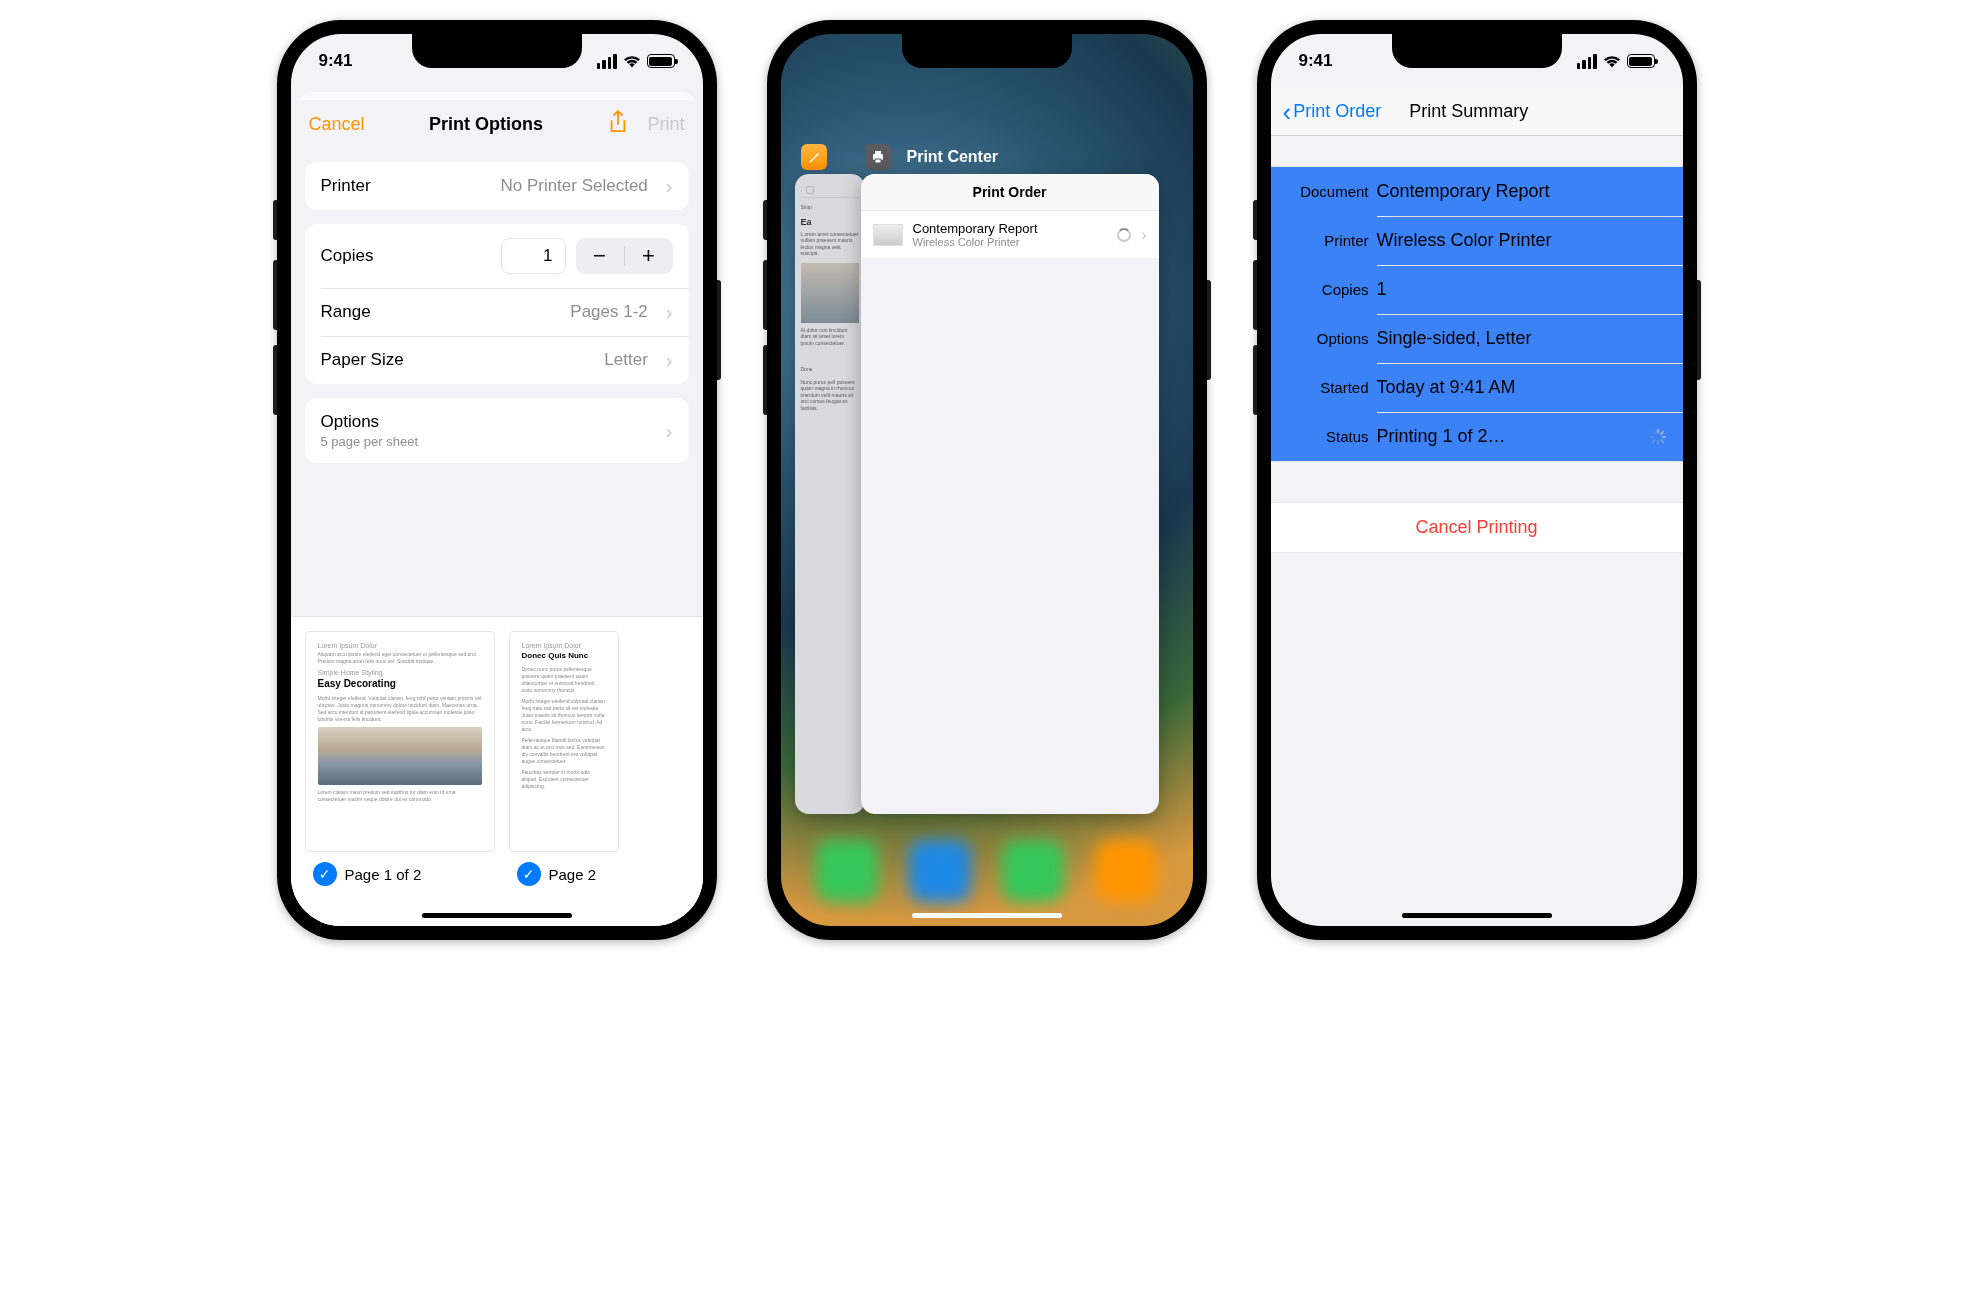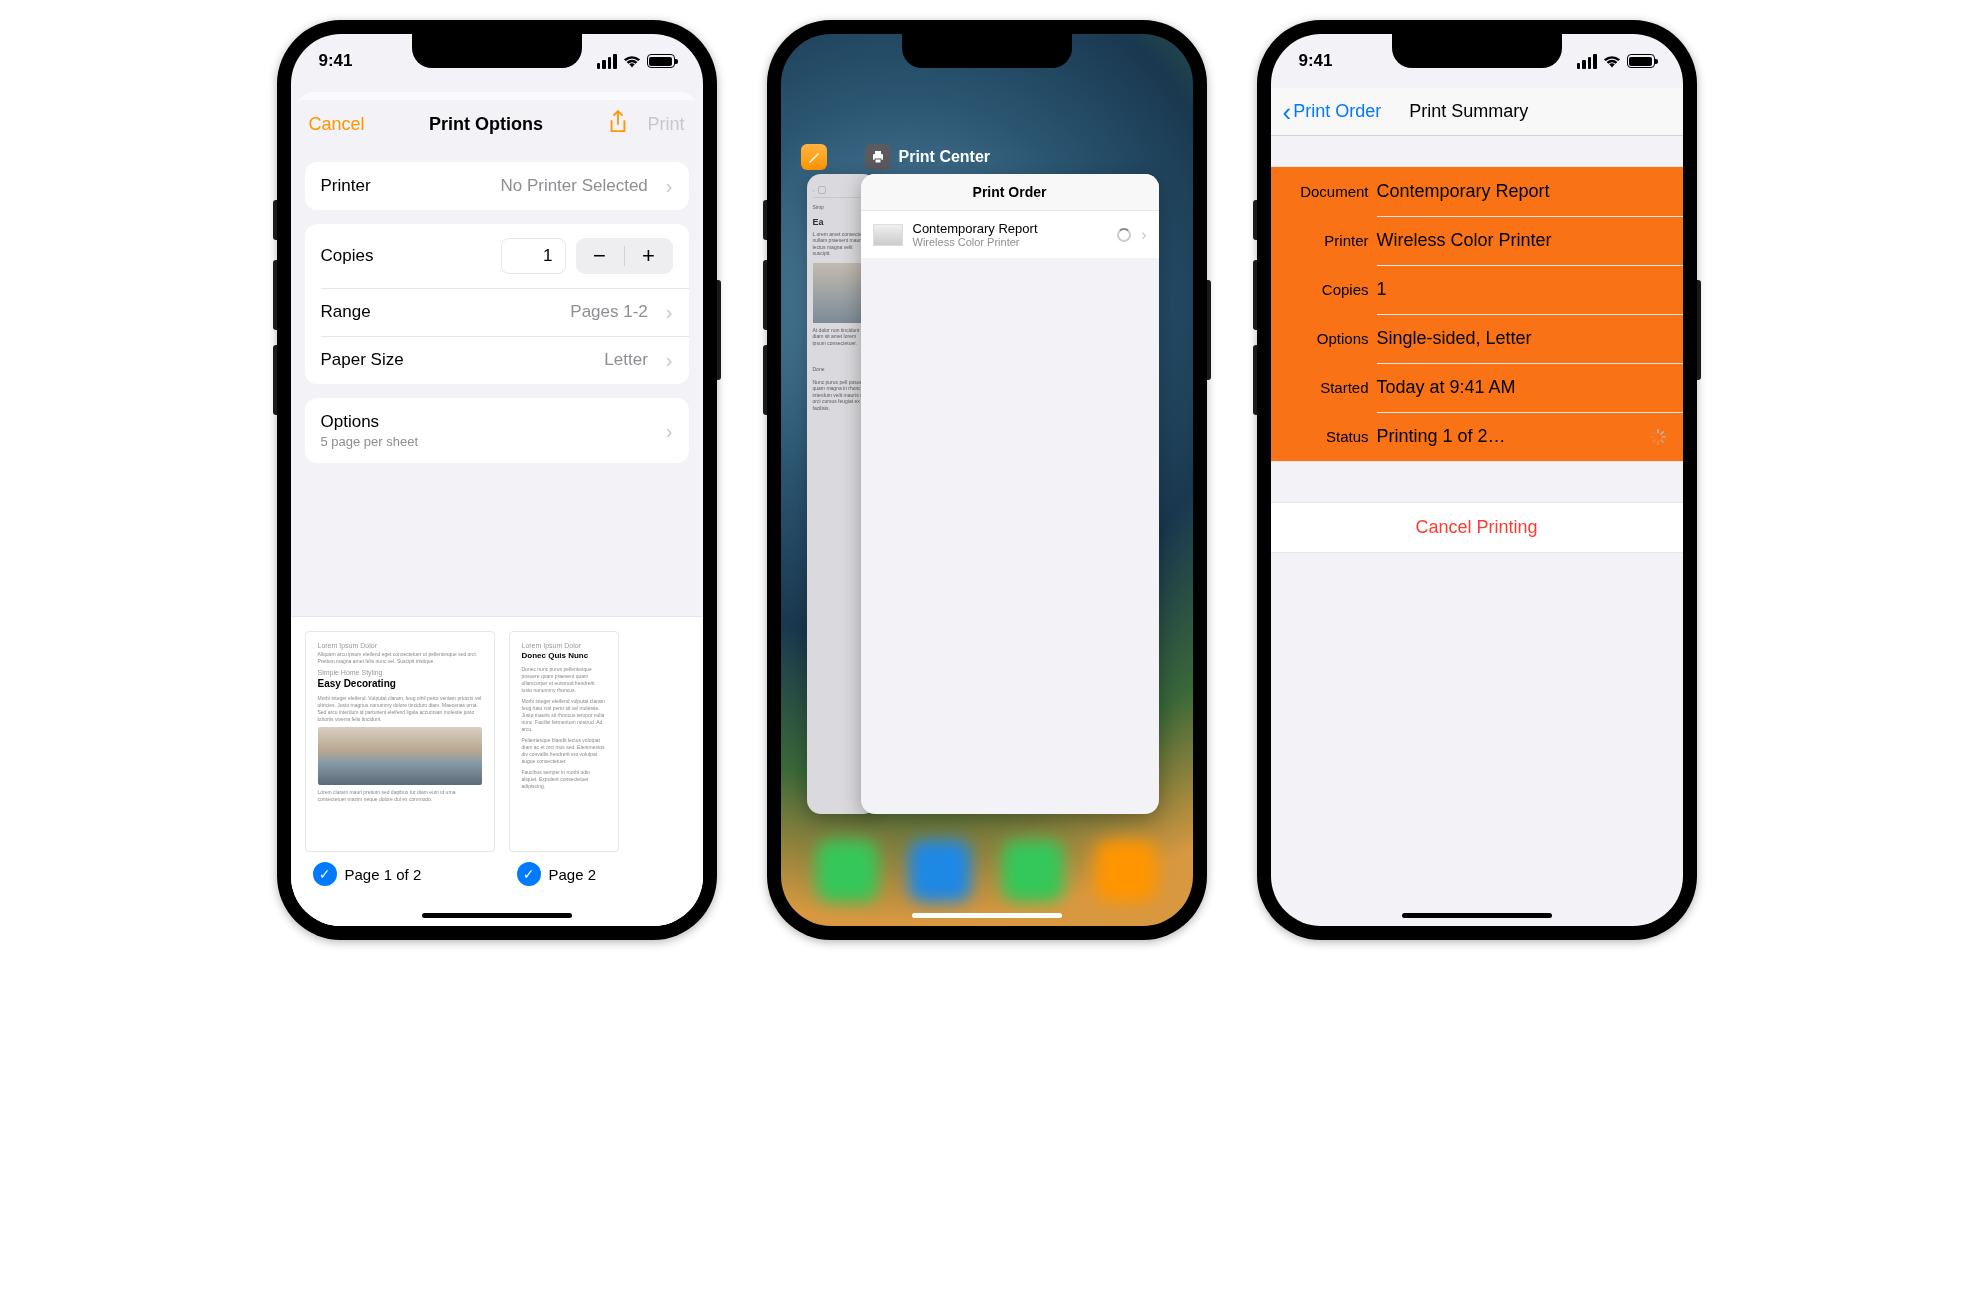--- a/index.html
+++ b/index.html
@@ -84,23 +84,23 @@
   .page-img { flex:1; border:1px solid #e5e5ea; border-radius:4px; padding:10px 12px; font-size:6px; color:#666; overflow:hidden; }
   .page-img h4 { font-size:7px; color:#999; font-weight:400; margin-bottom:2px;}
   .page-img h3 { font-size:10px; font-weight:700; color:#000; margin-bottom:6px;}
   .page-img p { font-size:5px; line-height:1.4; color:#888; margin-bottom:4px;}
   .room-photo { width:100%; height:58px; background:linear-gradient(#d8cfc3,#b8a890 40%,#8a9ba8 60%,#5c6b78); margin:4px 0; border-radius:2px; position:relative;}
   .page-label { display:flex; align-items:center; gap:8px; padding:10px 8px 0; font-size:15px; }
   .check-circle { width:24px; height:24px; border-radius:50%; background:#007aff; display:flex; align-items:center; justify-content:center; color:#fff; font-size:14px; }
 
   
   .screen2 { background: radial-gradient(circle at 30% 30%, #5a8bac, #2a5570 30%, #1a3850 50%, #3a6838 70%, #d89840 90%); }
-  .switcher-label { position:absolute; display:flex; align-items:center; gap:8px; color:#fff; font-size:16px; font-weight:600; }
+  .switcher-label { position:absolute; display:flex; align-items:center; gap:16px; color:#fff; font-size:16px; font-weight:600; }
   .switcher-card { position:absolute; background:#f2f2f7; border-radius:14px; overflow:hidden; box-shadow:0 4px 20px rgba(0,0,0,0.3); }
-  .card-pages { left:26px; top:140px; width:70px; height:640px; filter:brightness(0.9);}
+  .card-pages { left:14px; top:140px; width:70px; height:640px; filter:brightness(0.9);}
   .card-print { left:80px; top:140px; width:298px; height:640px; }
   .card-print-header { background:#f8f8f8; text-align:center; padding:10px; font-size:14px; font-weight:600; border-bottom:1px solid #e5e5ea; }
   .print-item { display:flex; align-items:center; padding:10px 12px; background:#fff; gap:10px; }
   .print-thumb { width:30px; height:22px; background:linear-gradient(#eee,#ccc); border:1px solid #ddd;}
   .print-item-text { flex:1; }
   .print-item-title { font-size:13px; }
   .print-item-sub { font-size:11px; color:#8e8e93; }
   .spinner { width:14px; height:14px; border:2px solid #ccc; border-top-color:#888; border-radius:50%; }
   .app-icon { width:26px; height:26px; border-radius:6px; display:flex; align-items:center; justify-content:center; }
   .pages-icon { background:linear-gradient(#ffb340,#ff9500); }
@@ -111,21 +111,21 @@
   .card-pages-content { padding:8px 6px; font-size:5px; color:#666; }
   .card-pages-content h3 { font-size:9px; font-weight:700; color:#333; margin:4px 0;}
   .card-pages-content p { margin-bottom:6px; line-height:1.3;}
 
   
   .screen3 { background:#f2f2f7; }
   .nav3 { display:flex; align-items:center; padding:8px 12px; background:#f8f8f8; border-bottom:1px solid #d1d1d6; height:48px;}
   .back-btn { color:#007aff; font-size:18px; display:flex; align-items:center; gap:2px; }
   .back-chev { font-size:26px; line-height:1; font-weight:300;}
   .nav3-title { font-size:18px; font-weight:400; margin-left:28px;}
-  .summary-group { background:#f97316; border-top:1px solid #e5e5ea; border-bottom:1px solid #e5e5ea; margin-top:30px;}
+  .summary-group { background:#3b82f6; border-top:1px solid #e5e5ea; border-bottom:1px solid #e5e5ea; margin-top:30px;}
   .summary-row { display:flex; align-items:center; padding:14px 16px; position:relative; }
   .summary-row + .summary-row::before { content:""; position:absolute; top:0; left:106px; right:0; height:1px; background:#e5e5ea;}
   .summary-key { width:90px; text-align:right; font-size:15px; color:#000; padding-right:8px;}
   .summary-val { font-size:18px; flex:1; }
   .cancel-group { background:#fff; border-top:1px solid #e5e5ea; border-bottom:1px solid #e5e5ea; margin-top:40px; text-align:center; padding:14px; color:#ff3b30; font-size:18px;}
   .spinner-sm { width:18px; height:18px; margin-left:auto; }
   .spinner-sm svg { width:100%; height:100%;}
 </style>
 </head>
 <body>

